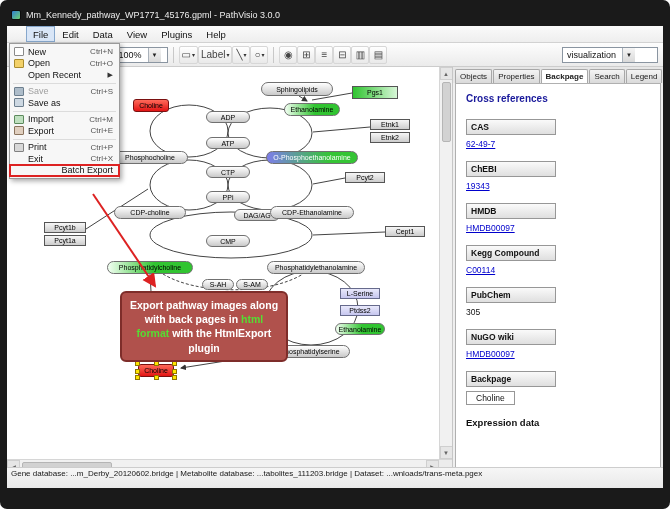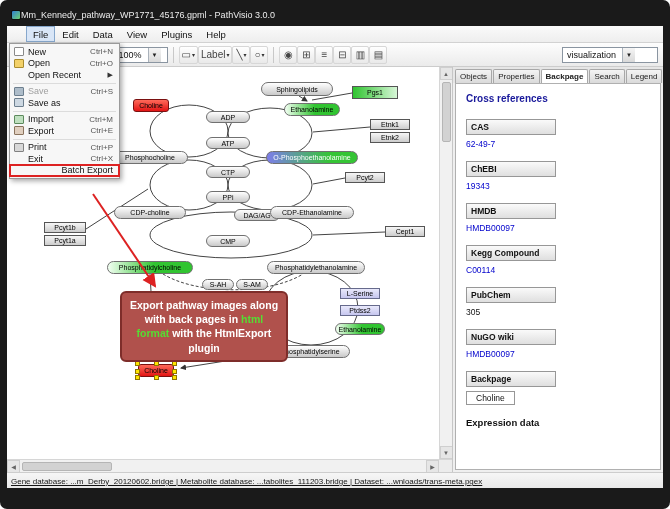--- a/index.html
+++ b/index.html
@@ -1,20 +1,20 @@
 <!DOCTYPE html>
 <html><head>
 <meta charset="utf-8">
 <style>
   * { box-sizing: border-box; margin: 0; padding: 0; }
   html,body { width: 670px; height: 509px; }
   body { position: relative; background:#fff; font-family:"Liberation Sans", sans-serif; overflow:hidden; }
 
   .frame { position:absolute; inset:0; background:#1a1a1a; border-radius:7px; }
-  .titlebar { position:absolute; left:11px; top:6px; height:17px; display:flex; align-items:center; color:#ececec; font-size:9px; }
+  .titlebar { position:absolute; left:11px; top:6px; height:17px; display:flex; align-items:center; gap:5px; color:#ececec; font-size:9px; }
   .app-icon { width:10px; height:10px; border-radius:2px; background:linear-gradient(135deg,#2f7fd1,#6fd16f); border:1px solid #0d0d0d; }
 
   .content { position:absolute; left:7px; top:26px; width:656px; height:462px; background:#f0f0f0; overflow:hidden; }
 
   
   .menubar { height:17px; background:linear-gradient(#fafafa,#eeeeee); border-bottom:1px solid #d2d2d2; display:flex; align-items:stretch; font-size:9.5px; padding-left:19px; color:#111; }
   .menu-item { padding:2px 7px; display:flex; align-items:center; }
   .menu-item.active { background:#d9e6f7; border:1px solid #86a7cc; padding:1px 6px; }
 
   
@@ -79,26 +79,26 @@
   
   .sidepanel { width:211px; background:#efefef; border-left:1px solid #c6c6c6; display:flex; flex-direction:column; }
   .tabs { display:flex; height:16px; padding:2px 2px 0 2px; gap:1px; font-size:8px; background:#e6e6e6; color:#222; }
   .tab { padding:2px 4px; background:linear-gradient(#f4f4f4,#dadada); border:1px solid #a8a8a8; border-bottom:none; border-radius:2px 2px 0 0; white-space:nowrap; }
   .tab.active { background:#ffffff; font-weight:bold; }
   .panel-body { flex:1; background:#ffffff; border:1px solid #b0b0b0; margin:0 2px 2px 2px; padding:9px 10px; overflow:hidden; font-size:9px; color:#111; }
   .xref-title { color:#19199b; font-weight:bold; font-size:10px; margin-bottom:15px; }
   .xref-section { margin-bottom:12px; }
   .xref-header { width:90px; background:linear-gradient(#fafafa,#dfdfdf); border:1px solid #979797; font-weight:bold; font-size:8.5px; padding:2px 4px; }
   .xref-value { margin-top:4px; font-size:8.5px; color:#111; }
-  .xref-value.link { color:#0000cc; }
+  .xref-value.link { color:#0000cc; text-decoration:underline; }
   .xref-value.boxed { display:inline-block; border:1px solid #979797; background:#fff; padding:1px 9px; margin-top:4px; }
   .xref-footer { font-weight:bold; font-size:9.5px; margin-top:2px; }
 
   
-  .statusbar { position:absolute; left:0; right:0; bottom:0; height:16px; background:linear-gradient(#f6f6f6,#e9e9e9); border-top:1px solid #cdcdcd; display:flex; align-items:flex-start; padding:4px 4px; font-size:8px; color:#151515; white-space:nowrap; overflow:hidden;text-decoration:underline; }
+  .statusbar { position:absolute; left:0; right:0; bottom:0; height:16px; background:linear-gradient(#f6f6f6,#e9e9e9); border-top:1px solid #cdcdcd; display:flex; align-items:flex-end; padding:10px 4px; font-size:8px; color:#151515; white-space:nowrap; overflow:hidden; }
 </style>
 </head>
 <body>
 
 <div class="frame">
   <div class="titlebar">
     <span class="app-icon"></span>
     <span>Mm_Kennedy_pathway_WP1771_45176.gpml - PathVisio 3.0.0</span>
   </div>
 

